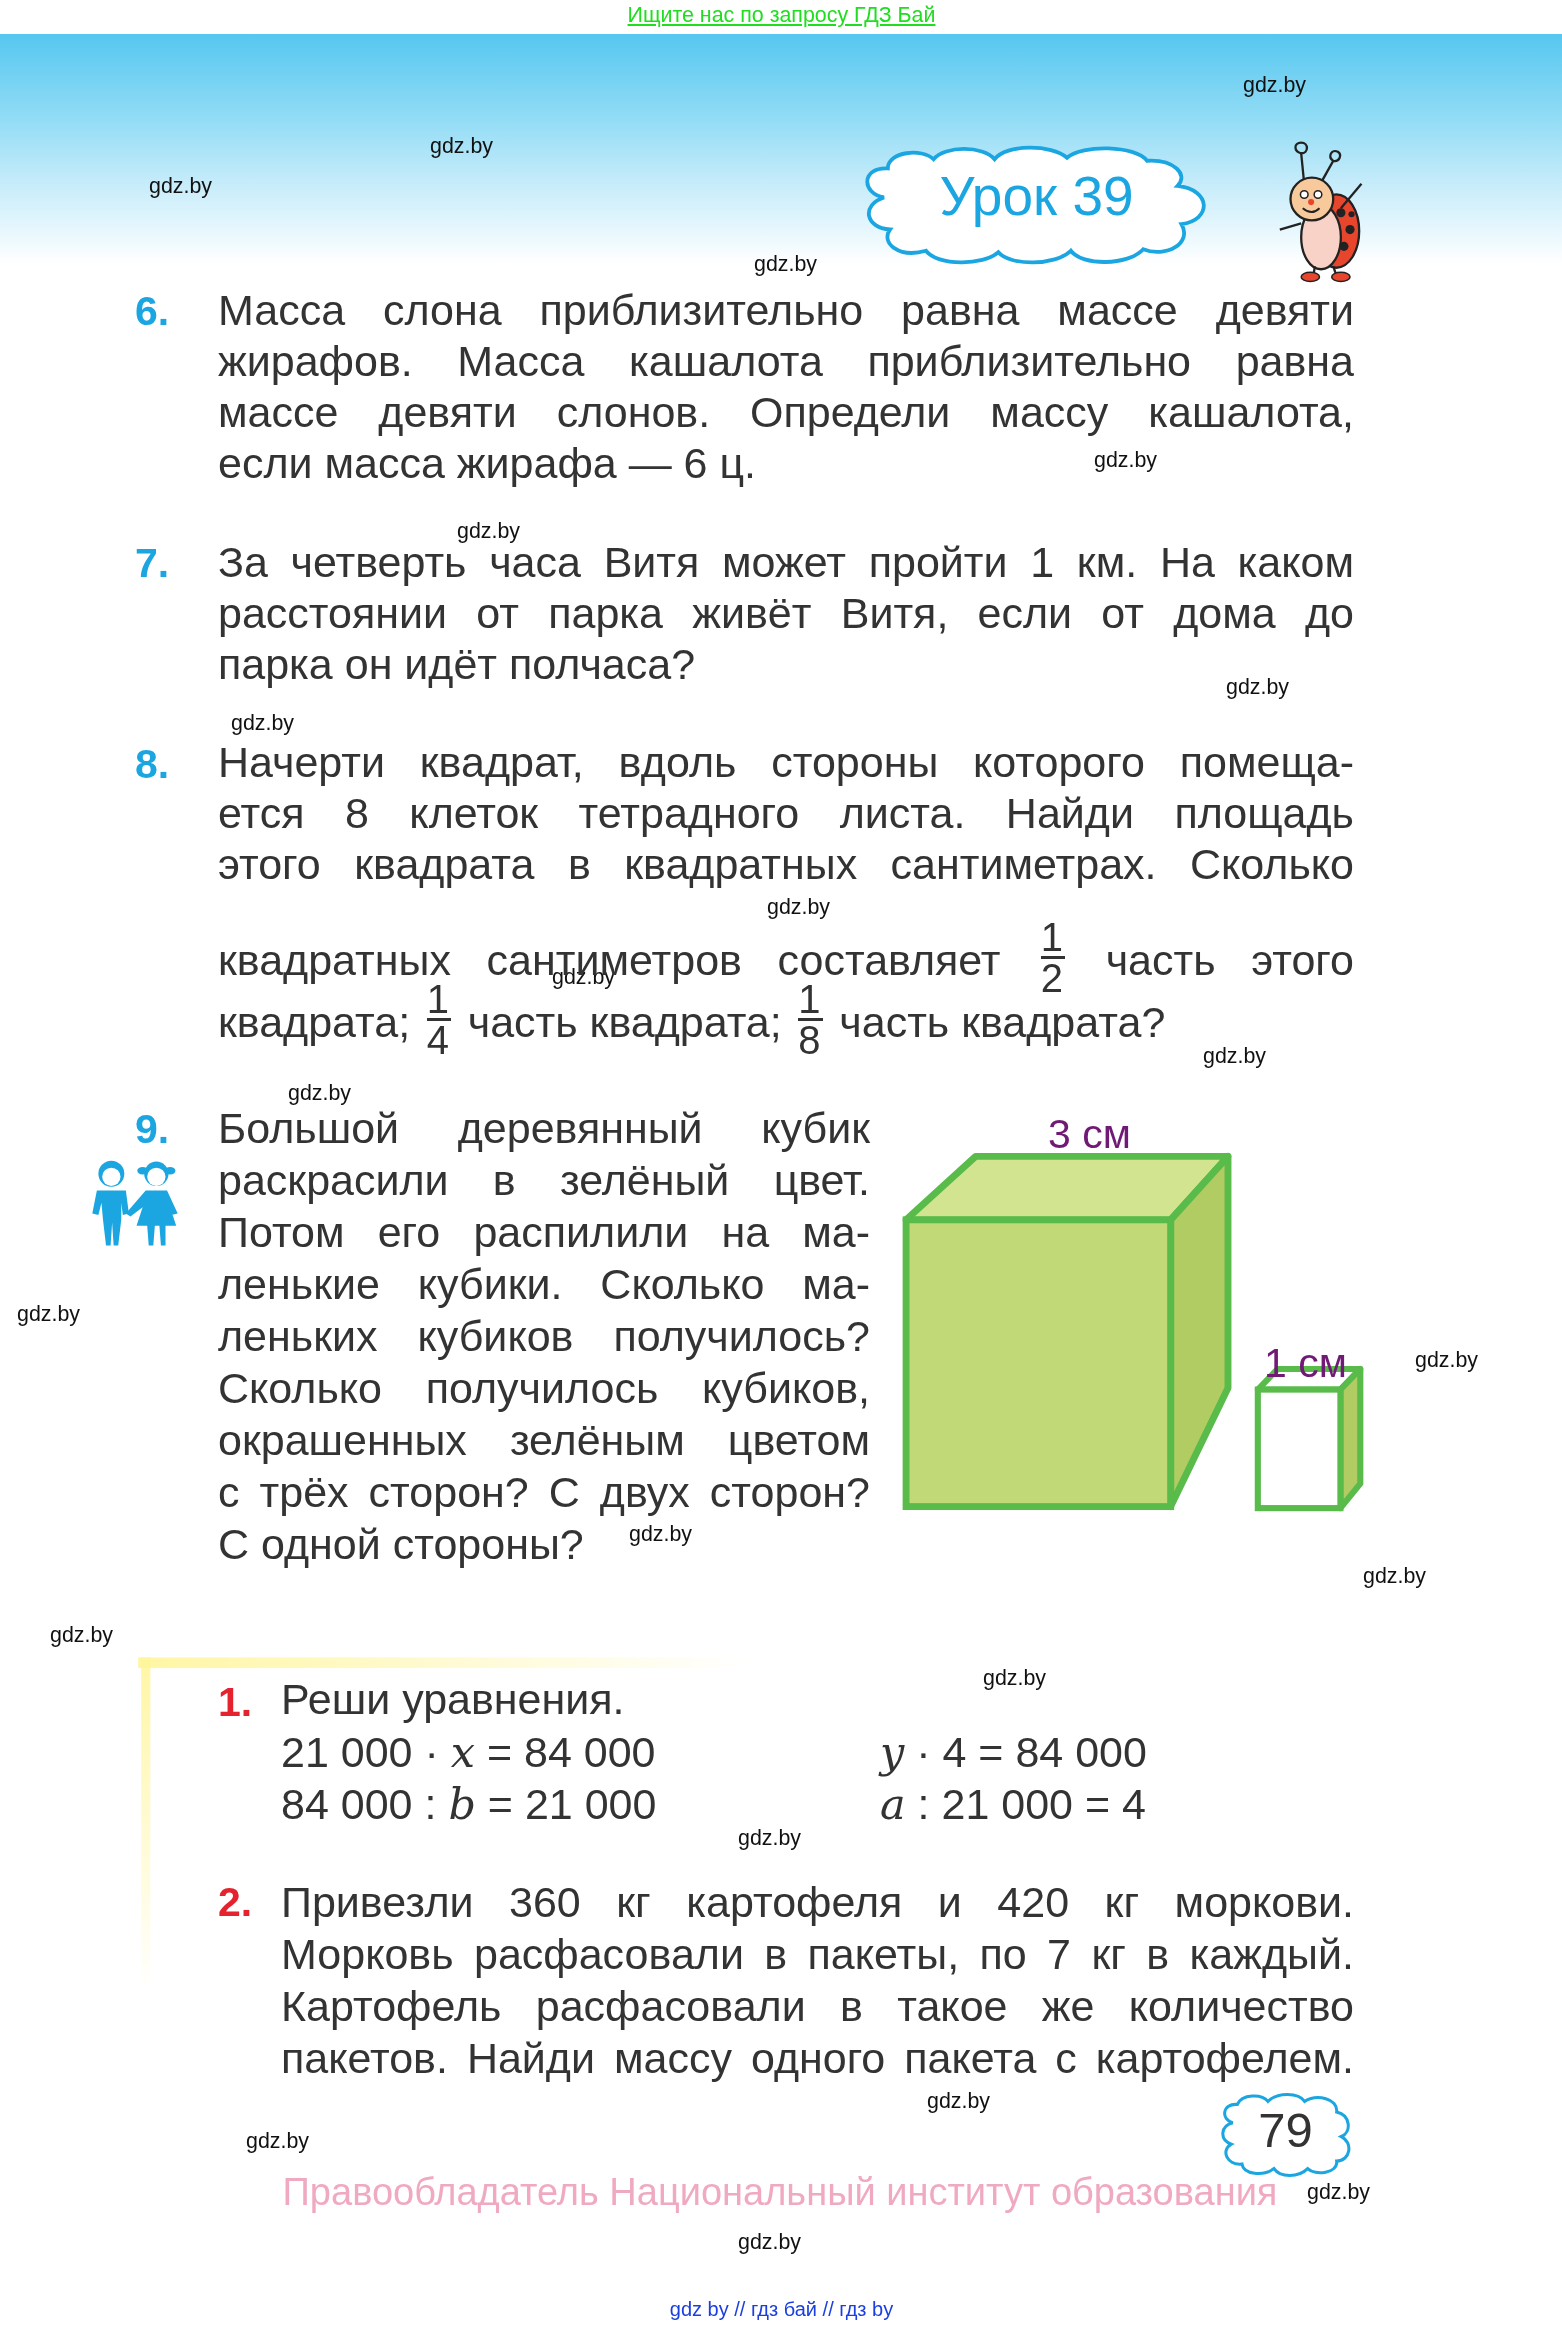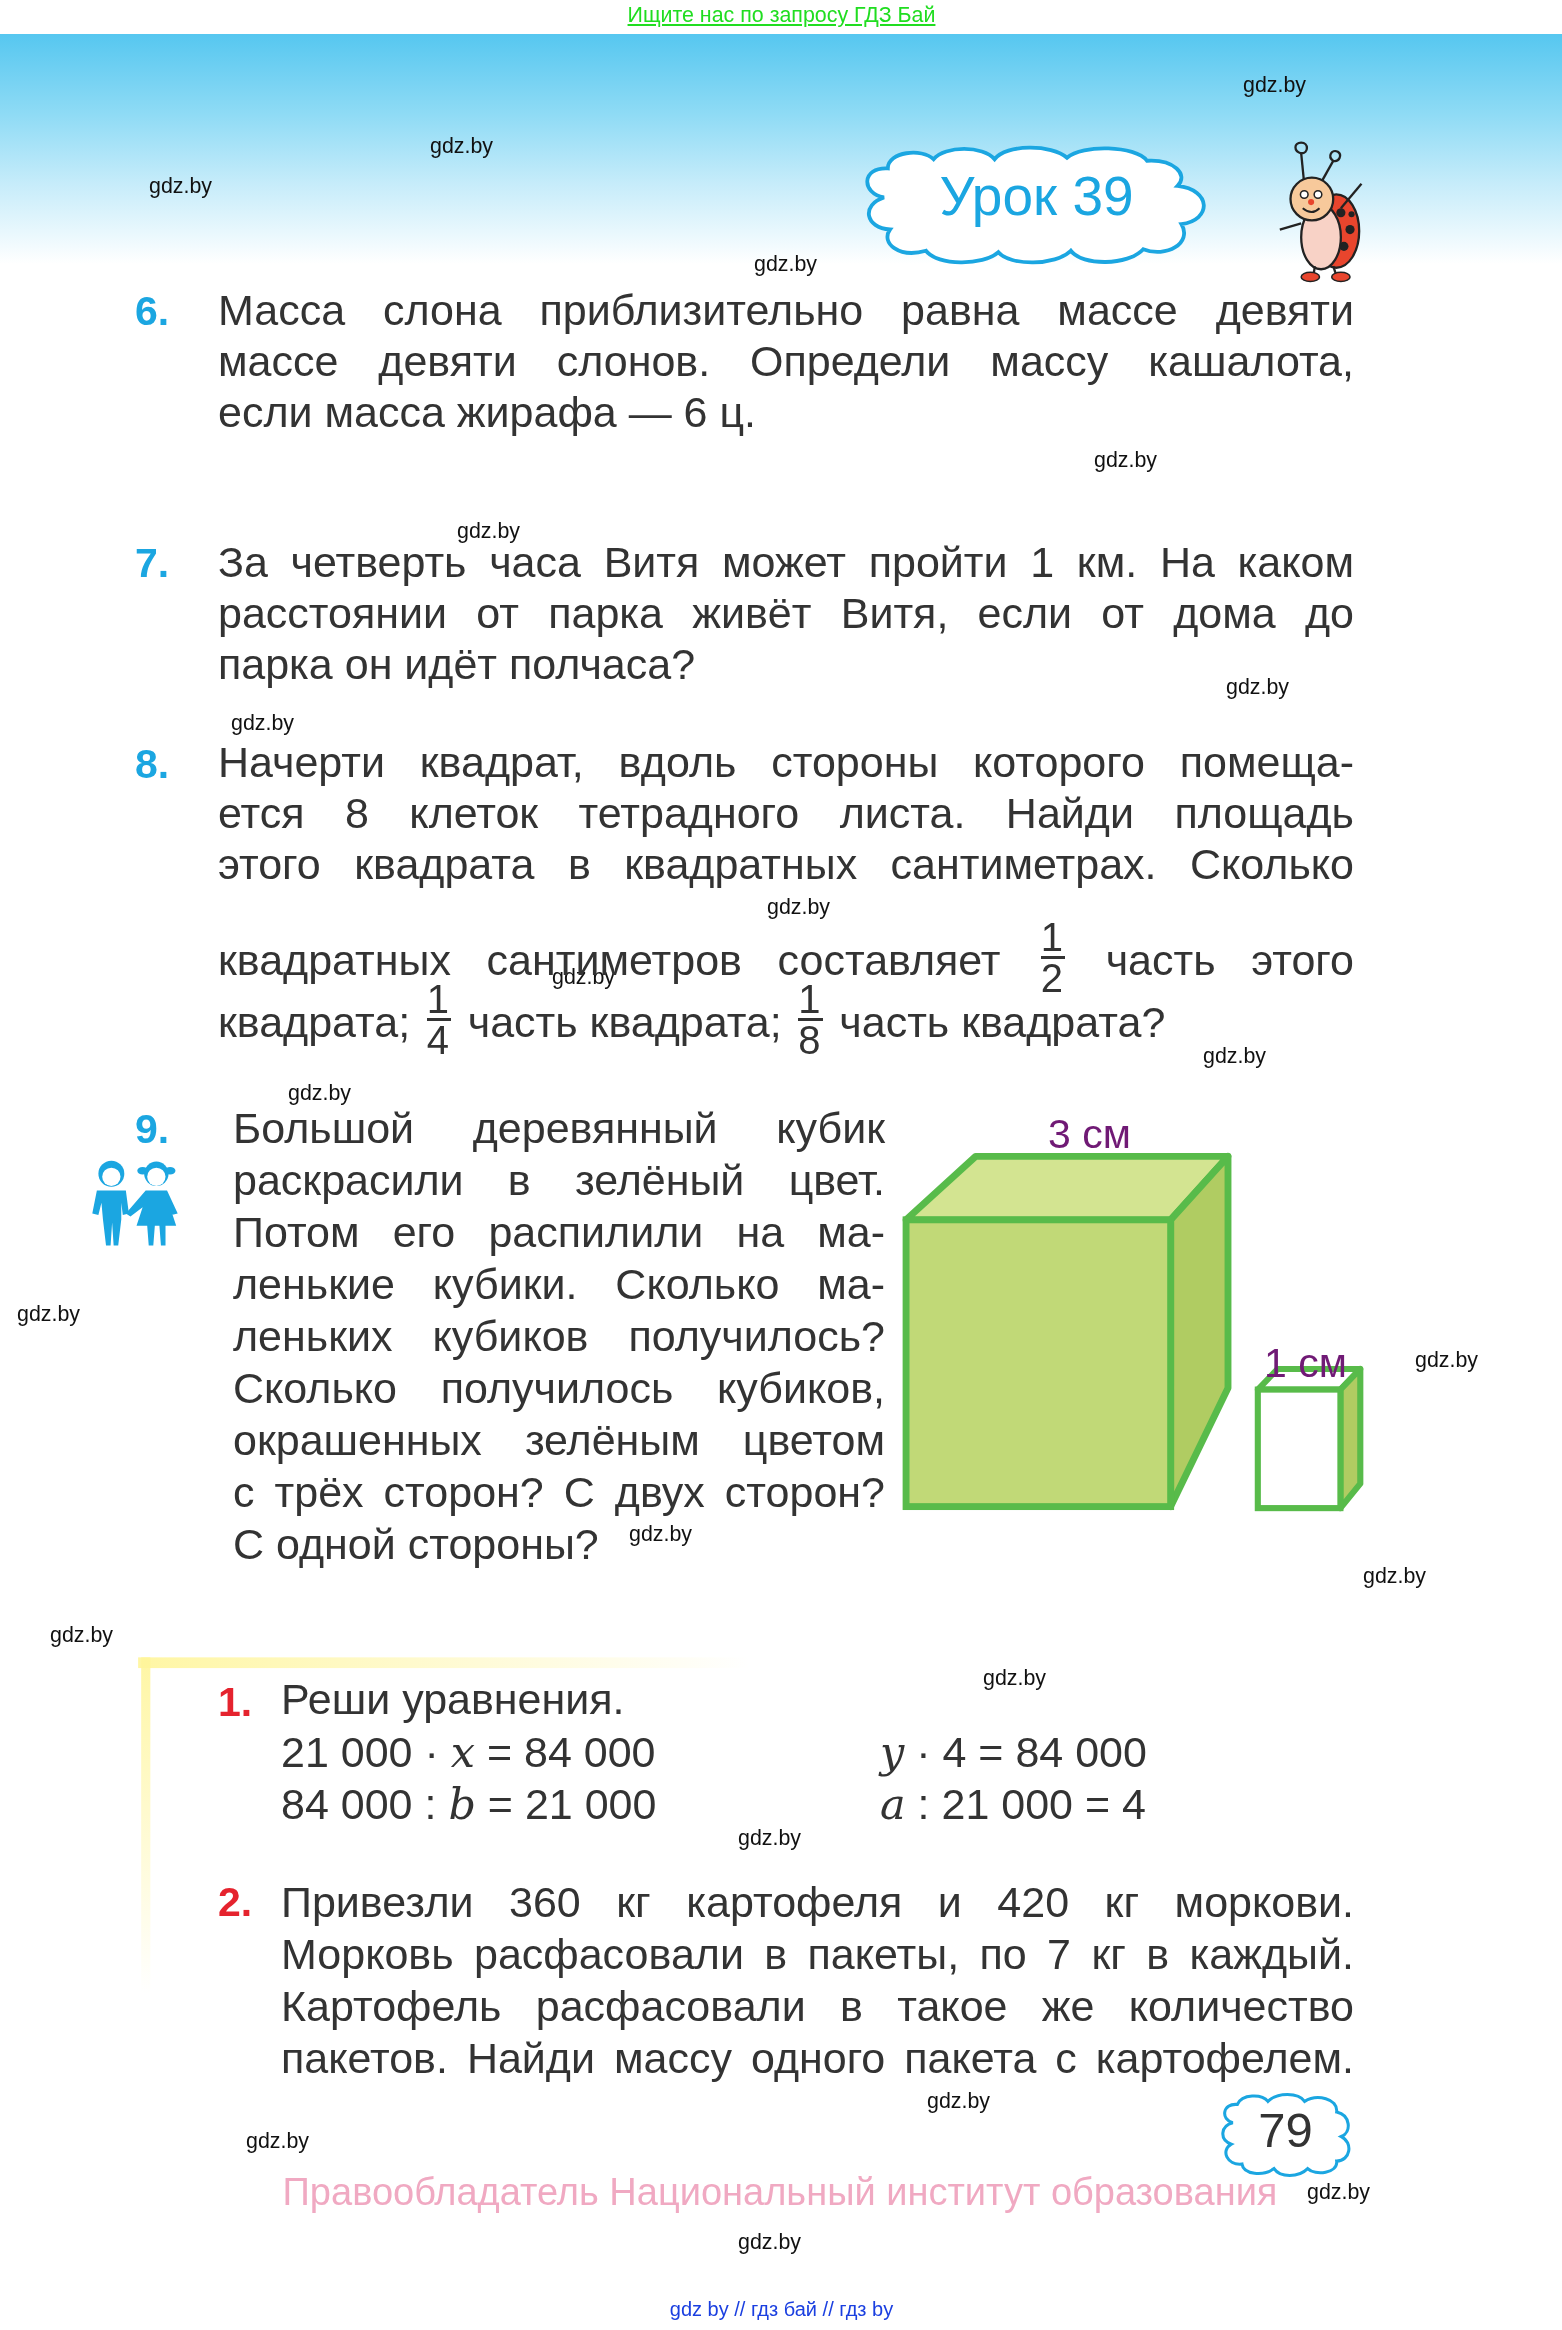--- a/index.html
+++ b/index.html
@@ -97,20 +97,21 @@
 <div class="wm" style="left:983px;top:1666px;">gdz.by</div>
 <div class="wm" style="left:738px;top:1826px;">gdz.by</div>
 <div class="wm" style="left:927px;top:2089px;">gdz.by</div>
 <div class="wm" style="left:246px;top:2129px;">gdz.by</div>
 <div class="wm" style="left:1307px;top:2180px;">gdz.by</div>
 <div class="wm" style="left:738px;top:2230px;">gdz.by</div>
 
 <div class="num blue" style="left:135px;top:288px;">6.</div>
 <div class="task" style="top:285px;">
   <span class="line">Масса слона приблизительно равна массе девяти</span>
+  <span class="line">жирафов. Масса кашалота приблизительно равна</span>
   <span class="line">массе девяти слонов. Определи массу кашалота,</span>
   <span class="line last">если масса жирафа — 6 ц.</span>
 </div>
 
 <div class="num blue" style="left:135px;top:540px;">7.</div>
 <div class="task" style="top:537px;">
   <span class="line">За четверть часа Витя может пройти 1 км. На каком</span>
   <span class="line">расстоянии от парка живёт Витя, если от дома до</span>
   <span class="line last">парка он идёт полчаса?</span>
 </div>
@@ -156,21 +157,21 @@
     <circle cx="33" cy="22" r="17"></circle>
     <circle cx="33" cy="26" r="12" fill="#fff"></circle>
     <path d="M14,44 L52,44 L56,74 L48,76 L46,60 L46,82 L42,116 L36,116 L34,86 L32,116 L26,116 L22,82 L20,60 L16,76 L8,74 Z"></path>
     <circle cx="92" cy="22" r="16"></circle>
     <circle cx="92" cy="26" r="12" fill="#fff"></circle>
     <ellipse cx="74" cy="18" rx="7" ry="5"></ellipse>
       <ellipse cx="110" cy="18" rx="7" ry="5"></ellipse>
     <path d="M78,44 L106,44 L120,74 L112,76 L110,66 L118,90 L104,90 L104,116 L98,116 L96,90 L90,90 L88,116 L82,116 L80,90 L66,90 L74,66 L58,78 L52,74 Z"></path>
   </g>
 </svg>
-<div class="task9" style="top:1102px;margin-left:15px;">
+<div class="task9" style="top:1102px;">
   <span class="line">Большой деревянный кубик</span>
   <span class="line">раскрасили в зелёный цвет.</span>
   <span class="line">Потом его распилили на ма-</span>
   <span class="line">ленькие кубики. Сколько ма-</span>
   <span class="line">леньких кубиков получилось?</span>
   <span class="line">Сколько получилось кубиков,</span>
   <span class="line">окрашенных зелёным цветом</span>
   <span class="line">с трёх сторон? С двух сторон?</span>
   <span class="line last">С одной стороны?</span>
 </div>

